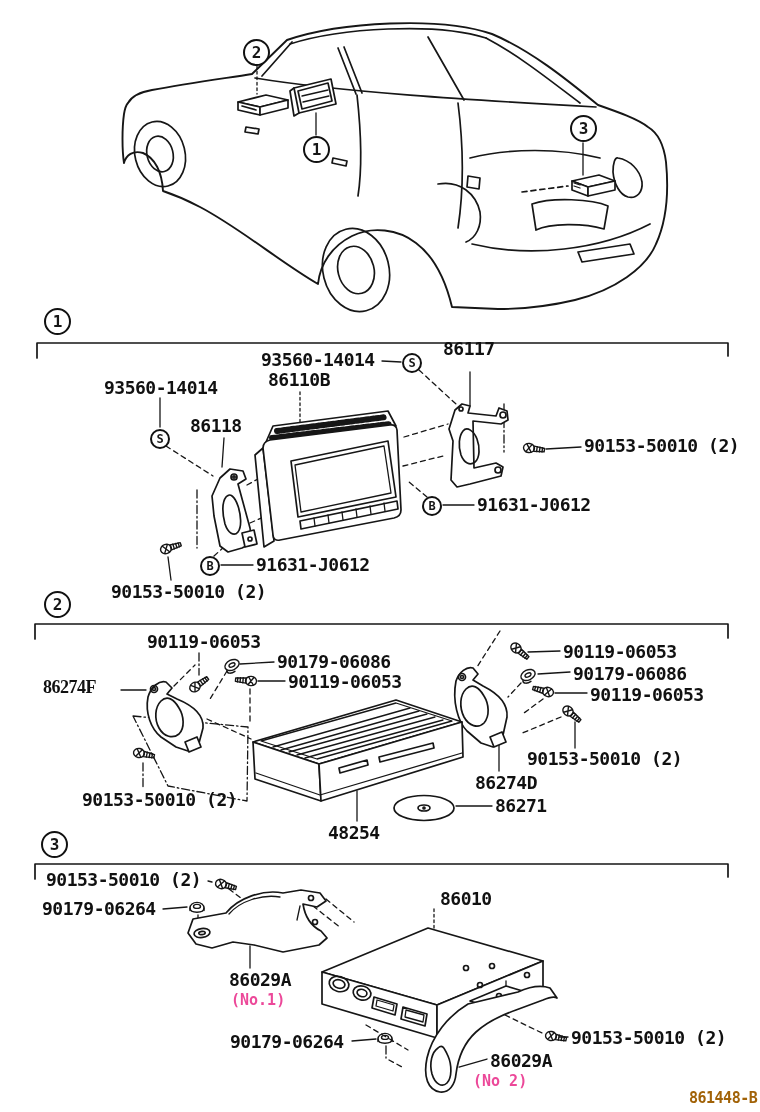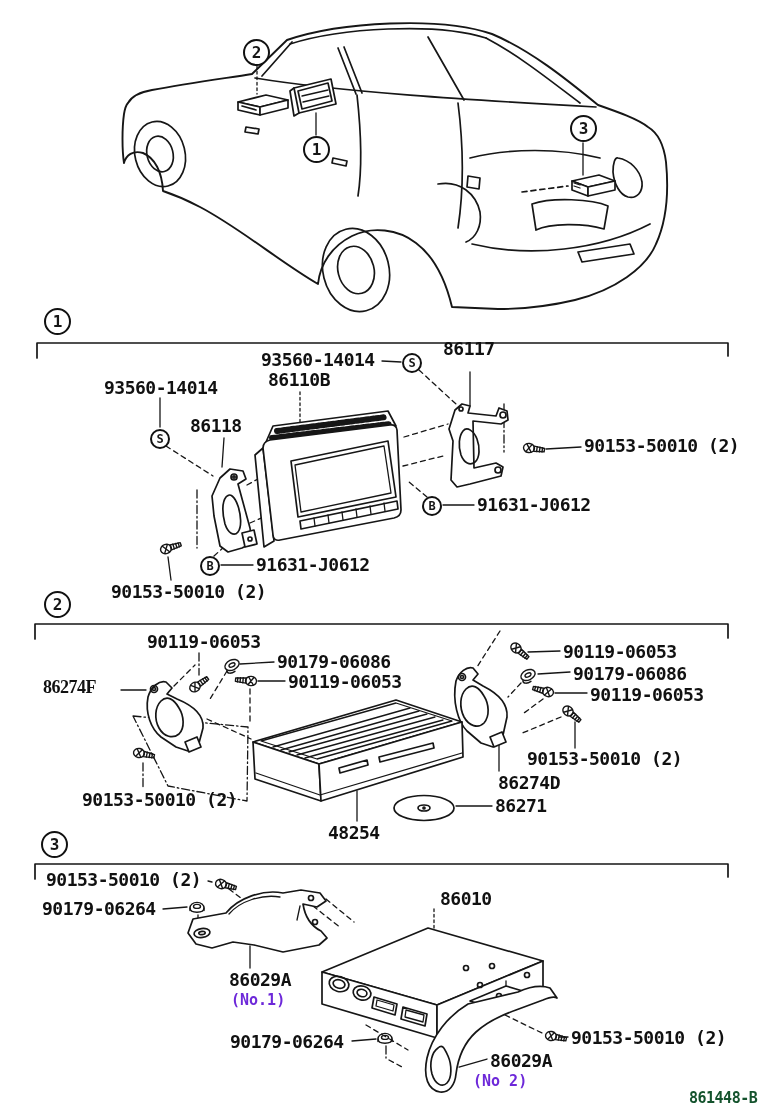--- a/index.html
+++ b/index.html
@@ -1,28 +1,28 @@
 <!DOCTYPE html>
 <html><head>
 <meta charset="utf-8">
 <style>
   html,body{margin:0;padding:0;background:#e8e8e8;}
   #page{position:relative;width:760px;height:1112px;background:#ffffff;overflow:hidden;
         font-family:"DejaVu Sans Mono","Liberation Mono",monospace;color:#161616;}
   #art{position:absolute;left:0;top:0;}
   .plbl{position:absolute;font-size:18px;font-weight:bold;line-height:1;white-space:nowrap;
         letter-spacing:-0.5px;color:#111;}
-  .pnote{position:absolute;font-size:15px;font-weight:bold;line-height:1;white-space:nowrap;color:#6d28d9;}
+  .pnote{position:absolute;font-size:15px;font-weight:bold;line-height:1;white-space:nowrap;color:#ec4899;}
   .cmark{position:absolute;width:27px;height:27px;border:2px solid #111;border-radius:50%;
          box-sizing:border-box;display:flex;align-items:center;justify-content:center;
          font-size:16px;font-weight:bold;background:#fff;}
   .fmark{position:absolute;width:20px;height:20px;border:2px solid #111;border-radius:50%;
          box-sizing:border-box;display:flex;align-items:center;justify-content:center;
          font-size:12px;font-weight:bold;background:#fff;}
-  .footer{position:absolute;font-size:15px;font-weight:bold;letter-spacing:-0.5px;color:#14532d;}
+  .footer{position:absolute;font-size:15px;font-weight:bold;letter-spacing:-0.5px;color:#a16207;}
   svg *{vector-effect:non-scaling-stroke;}
   .ln{fill:none;stroke:#161616;stroke-width:1.7;stroke-linecap:round;stroke-linejoin:round;}
   .thin{stroke-width:1.3;}
   .thick{stroke-width:1.9;}
   .wht{fill:#ffffff;}
   .dash{stroke-dasharray:5 4;}
   .dashdot{stroke-dasharray:8 3 1.5 3;}
   .dot{stroke-dasharray:2.5 3;}
 </style>
 </head>
@@ -349,21 +349,21 @@
   <div class="plbl" style="left:111px;top:583px;">90153-50010 (2)</div>
 
   <div class="plbl" style="left:147px;top:633px;">90119-06053</div>
   <div class="plbl" style="left:277px;top:653px;">90179-06086</div>
   <div class="plbl" style="left:288px;top:673px;">90119-06053</div>
   <div class="plbl" style="left:43px;top:678px;font-family:Liberation Serif, serif;">86274F</div>
   <div class="plbl" style="left:563px;top:643px;">90119-06053</div>
   <div class="plbl" style="left:573px;top:665px;">90179-06086</div>
   <div class="plbl" style="left:590px;top:686px;">90119-06053</div>
   <div class="plbl" style="left:527px;top:750px;">90153-50010 (2)</div>
-  <div class="plbl" style="left:498px;top:774px;">86274D</div>
+  <div class="plbl" style="left:475px;top:774px;">86274D</div>
   <div class="plbl" style="left:495px;top:797px;">86271</div>
   <div class="plbl" style="left:82px;top:791px;">90153-50010 (2)</div>
   <div class="plbl" style="left:328px;top:824px;">48254</div>
 
   <div class="plbl" style="left:46px;top:871px;">90153-50010 (2)</div>
   <div class="plbl" style="left:42px;top:900px;">90179-06264</div>
   <div class="plbl" style="left:404px;top:890px;margin-left:36px;">86010</div>
   <div class="plbl" style="left:229px;top:971px;">86029A</div>
   <div class="pnote" style="left:231px;top:993px;">(No.1)</div>
   <div class="plbl" style="left:230px;top:1033px;">90179-06264</div>

